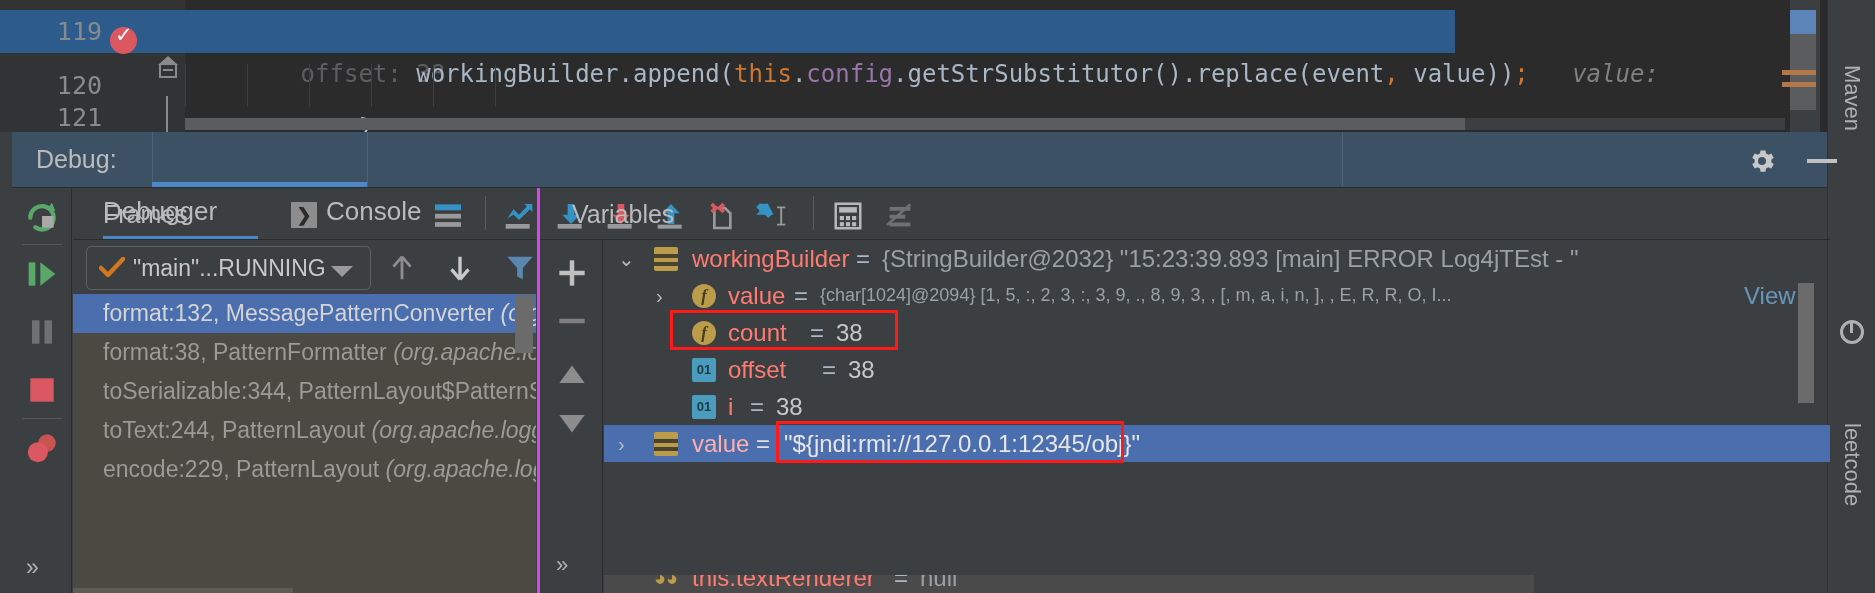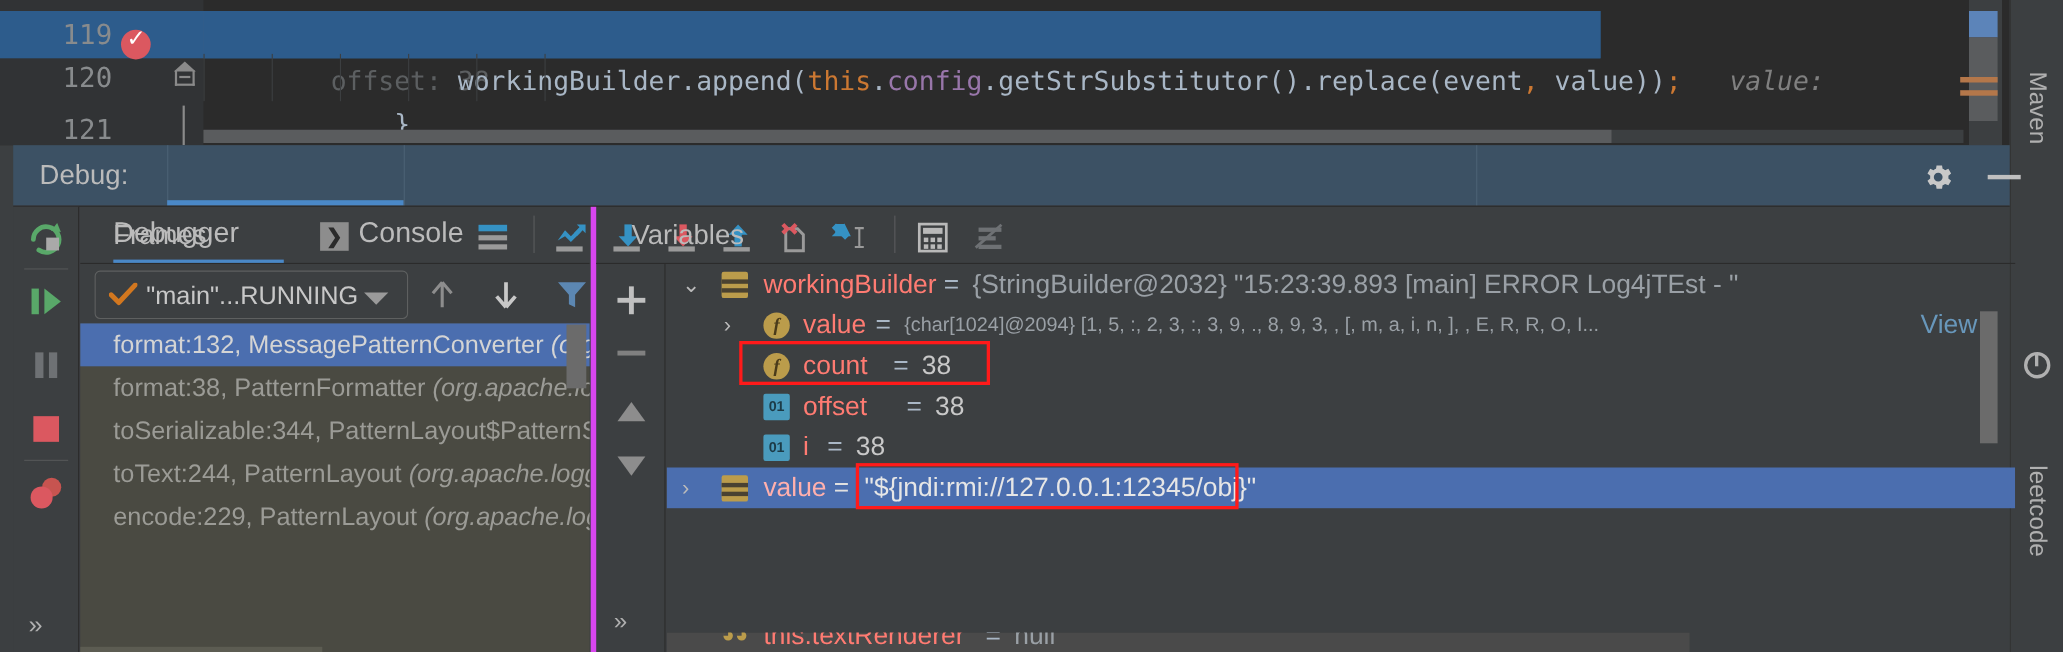--- a/index.html
+++ b/index.html
@@ -29,21 +29,21 @@
     position: absolute; left: 30px; width: 72px; text-align: right;
     color: #888b8d; font-family: "DejaVu Sans Mono", monospace; font-size: 25px;
     line-height: 43px;
   }
   .codearea {
     position: absolute; left: 185px; top: 0; right: 0; height: 43px;
     font-family: "DejaVu Sans Mono", monospace; font-size: 24px; line-height: 43px;
     white-space: pre;
   }
   .row-119 { top: 10px; }
-  .row-120 { top: 49px; }
+  .row-120 { top: 64px; }
   .row-121 { top: 96px; }
   .row-118 { top: -33px; }
 
   .hl-line { background: #2d5c8c; }
   .hl-line .codearea { background: #2d5c8c; }
 
   
   .guides { position: absolute; left: 185px; top: 0; height: 43px; width: 700px; }
   .guides i {
     position: absolute; top: 0; height: 43px; width: 1px; background: #3f5f85; display: block;
@@ -227,21 +227,21 @@
   .frame-scroll {
     position: absolute; left: 442px; top: 107px; width: 18px; height: 58px; background: #6b6b6b;
   }
   .frame-last-hl {
     position: absolute; left: 0; top: 294px; width: 220px; height: 34px; background: #5c5c52;
   }
 
   
   .vars-panel {
     position: absolute; left: 525px; top: 0; width: 1290px; height: 406px;
-    border-left: 5px solid #d946ef;
+    border-left: 3px solid #d946ef;
   }
   .vars-head {
     position: absolute; left: 0; top: 0; width: 1290px; height: 52px;
     border-bottom: 1px solid #2b2b2b;
   }
   .vars-title { position: absolute; left: 32px; top: 12px; color: #bbbbbb; font-size: 25px; }
 
   .vars-side {
     position: absolute; left: 0; top: 52px; width: 63px; height: 354px;
     border-right: 1px solid #2b2b2b;

